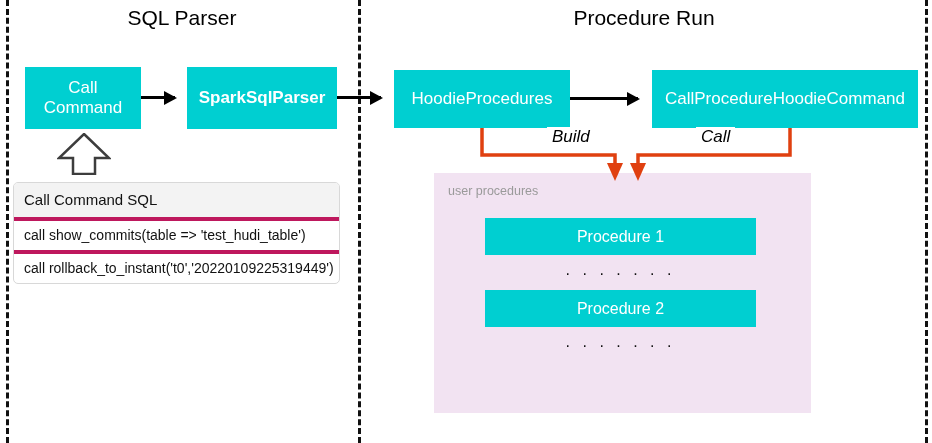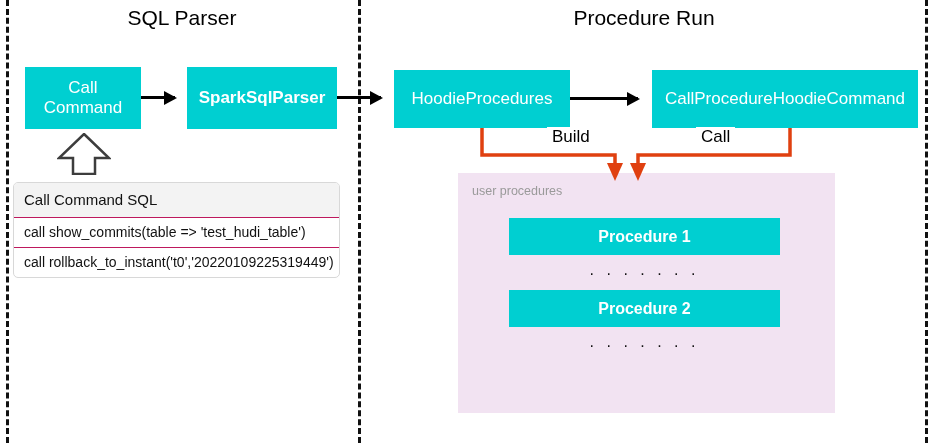--- a/index.html
+++ b/index.html
@@ -101,21 +101,21 @@
     box-sizing: border-box;
     background: #ffffff;
     overflow: hidden;
   }
   .sql-row {
     box-sizing: border-box;
     padding: 6px 10px 7px 10px;
     font-size: 14px;
     color: #111111;
     white-space: nowrap;
-    border-top: 1px solid #be185d;
+    border-top: 4px solid #be185d;
   }
   .sql-row.header {
     background: #f3f3f3;
     border-top: none;
     font-size: 15px;
     padding: 8px 10px 9px 10px;
   }
 
   
   #orange-layer {
@@ -126,33 +126,33 @@
     height: 443px;
     pointer-events: none;
   }
   .orange-label {
     position: absolute;
     font-size: 17px;
     color: #000000;
     background: #ffffff;
     padding: 0 5px;
     white-space: nowrap;
+    font-style: italic;
   }
   #label-build { left: 547px; top: 127px; }
   #label-call  { left: 696px; top: 127px; }
 
   
   #user-procs-panel {
     position: absolute;
     left: 434px;
     top: 173px;
     width: 377px;
     height: 240px;
     background: #f2e3f2;
-    margin-left: 24px;
   }
   #user-procs-caption {
     position: absolute;
     left: 14px;
     top: 11px;
     font-size: 12.5px;
     color: #9a9a9a;
     white-space: nowrap;
   }
   .proc-box {
@@ -160,21 +160,20 @@
     left: 51px;
     width: 271px;
     height: 37px;
     background: #00CFD1;
     color: #ffffff;
     font-size: 16px;
     display: flex;
     align-items: center;
     justify-content: center;
     white-space: nowrap;
-    font-weight: bold;
   }
   #proc-box-0 { top: 45px; }
   #proc-box-1 { top: 117px; }
   #proc-box-2 { top: 189px; }
 
   .proc-dots {
     position: absolute;
     left: 51px;
     width: 271px;
     text-align: center;

